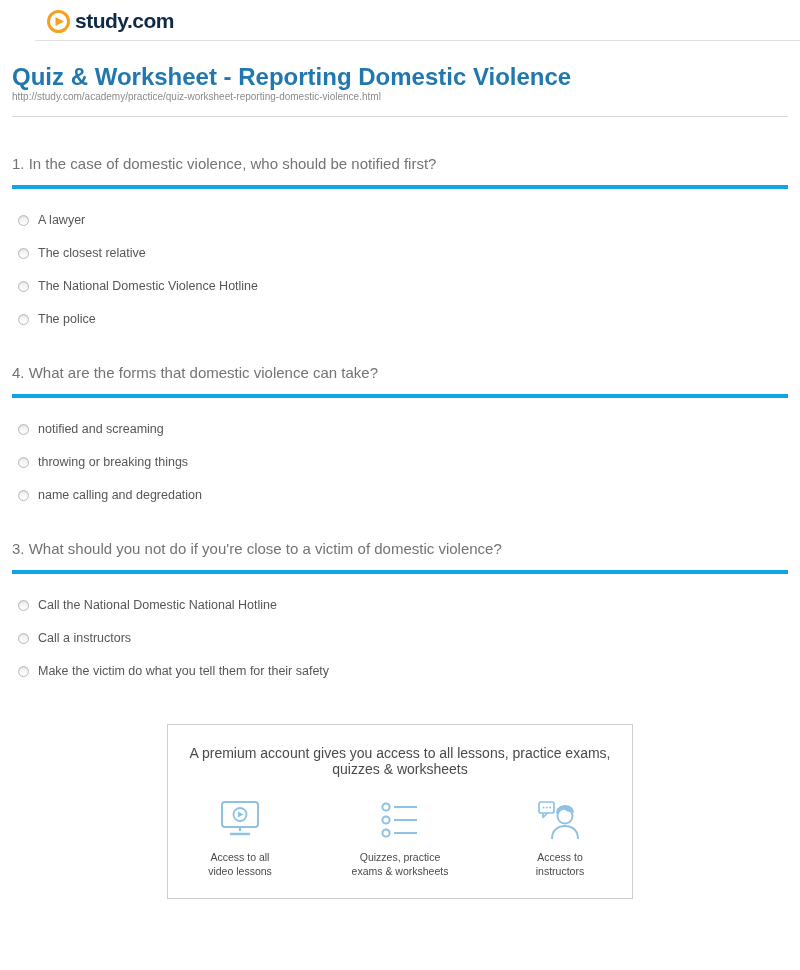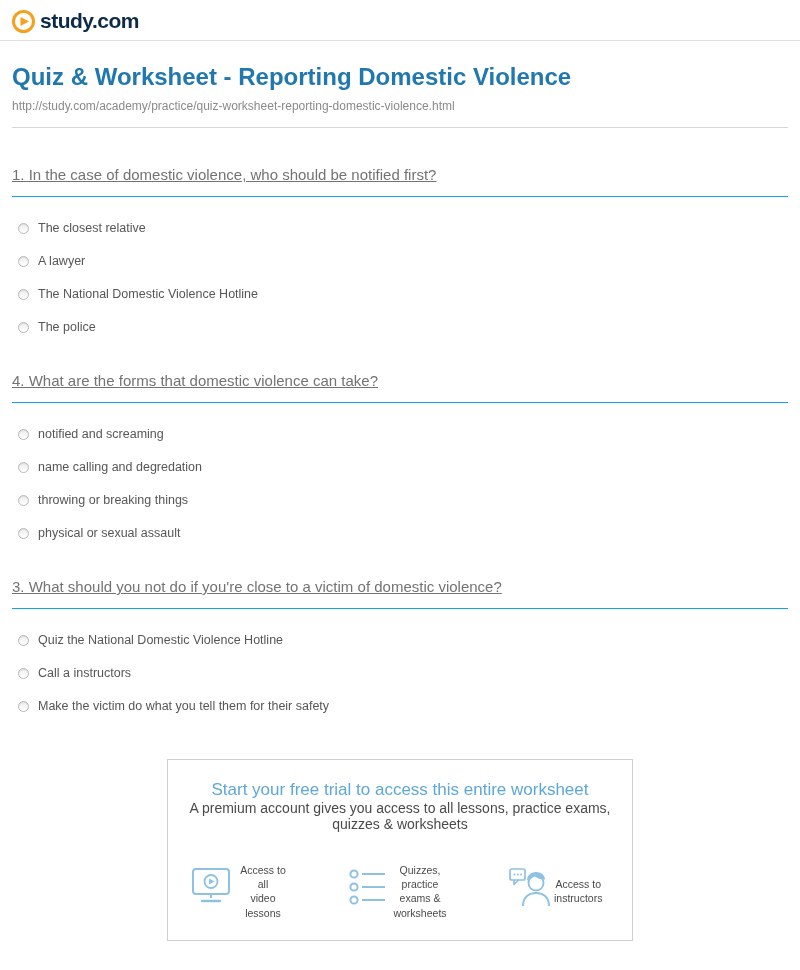--- a/index.html
+++ b/index.html
@@ -11,59 +11,59 @@
     font-family: "Liberation Sans", "DejaVu Sans", sans-serif;
     color: #555;
   }
 
   
   .site-header {
     padding: 9px 12px 7px 12px;
     border-bottom: 1px solid #e0e0e0;
     display: flex;
     align-items: center;
+    margin-left: 35px;
   }
   .logo { display: inline-flex; align-items: center; gap: 5px; cursor: pointer; }
   .logo-text {
     font-size: 21px;
     font-weight: bold;
     color: #0d2a46;
     letter-spacing: -0.5px;
   }
 
   
   .content { padding: 0 12px; }
 
   .page-title {
     margin-top: 22px;
     font-size: 24px;
     font-weight: bold;
     color: #2178ae;
   }
   .page-url {
-    margin-top: 8px;
-    font-size: 12px;
+    margin-top: 0;
+    font-size: 10px;
     color: #8a8a8a;
   }
   .top-divider {
     border: none;
     border-top: 1px solid #d8d8d8;
     margin-top: 14px;
   }
 
   .question {
     margin-top: 38px;
   }
   .q-title {
     font-size: 15px;
     font-weight: normal;
     color: #737373;
     padding-bottom: 13px;
-    border-bottom: 1px solid #0ea5e9;
-    text-decoration: underline;
+    border-bottom: 4px solid #0ea5e9;
   }
   .options { margin-top: 24px; padding-left: 6px; }
   .option {
     display: flex;
     align-items: center;
     margin-bottom: 19px;
     cursor: pointer;
   }
   .radio {
     width: 11px;
@@ -100,22 +100,21 @@
     color: #4a4a4a;
   }
   .features {
     display: flex;
     justify-content: space-between;
     margin: 22px 2px 6px 2px;
   }
   .feature {
     width: 104px;
     display: flex;
-    flex-direction: row;
-    align-items: center;
+    flex-direction: column;
   }
   .feature-icon { height: 42px; display: flex; align-items: center; justify-content: center; }
   .feature-label {
     margin-top: 9px;
     font-size: 10.5px;
     color: #4a4a4a;
     text-align: center;
     white-space: pre-line;
     line-height: 1.35;
   }
@@ -139,25 +138,25 @@
 
   <h1 class="page-title">Quiz &amp; Worksheet - Reporting Domestic Violence</h1>
   <div class="page-url">http://study.com/academy/practice/quiz-worksheet-reporting-domestic-violence.html</div>
   <hr class="top-divider">
 
   <section class="question">
     <h2 class="q-title">1. In the case of domestic violence, who should be notified first?</h2>
     <div class="options">
       <div class="option">
         <span class="radio"></span>
+        <span class="option-label">A lawyer</span>
+      </div>
+      <div class="option">
+        <span class="radio"></span>
         <span class="option-label">The closest relative</span>
-      </div>
-      <div class="option">
-        <span class="radio"></span>
-        <span class="option-label">A lawyer</span>
       </div>
       <div class="option">
         <span class="radio"></span>
         <span class="option-label">The National Domestic Violence Hotline</span>
       </div>
       <div class="option">
         <span class="radio"></span>
         <span class="option-label">The police</span>
       </div>
     </div>
@@ -165,54 +164,49 @@
 
   <section class="question">
     <h2 class="q-title">4. What are the forms that domestic violence can take?</h2>
     <div class="options">
       <div class="option">
         <span class="radio"></span>
         <span class="option-label">notified and screaming</span>
       </div>
       <div class="option">
         <span class="radio"></span>
+        <span class="option-label">throwing or breaking things</span>
+      </div>
+      <div class="option">
+        <span class="radio"></span>
         <span class="option-label">name calling and degredation</span>
-      </div>
-      <div class="option">
-        <span class="radio"></span>
-        <span class="option-label">throwing or breaking things</span>
-      </div>
-      <div class="option">
-        <span class="radio"></span>
-        <span class="option-label">physical or sexual assault</span>
       </div>
     </div>
   </section>
 
   <section class="question">
     <h2 class="q-title">3. What should you not do if you're close to a victim of domestic violence?</h2>
     <div class="options">
       <div class="option">
         <span class="radio"></span>
-        <span class="option-label">Quiz the National Domestic Violence Hotline</span>
+        <span class="option-label">Call the National Domestic National Hotline</span>
       </div>
       <div class="option">
         <span class="radio"></span>
         <span class="option-label">Call a instructors</span>
       </div>
       <div class="option">
         <span class="radio"></span>
         <span class="option-label">Make the victim do what you tell them for their safety</span>
       </div>
     </div>
   </section>
 
   <div class="trial-card">
     <div class="trial-inner">
-      <h3 class="trial-heading">Start your free trial to access this entire worksheet</h3>
       <div class="trial-sub">A premium account gives you access to all lessons, practice exams, quizzes &amp; worksheets</div>
 
       <div class="features">
 
         <div class="feature">
           <span class="feature-icon">
             <svg width="46" height="40" viewBox="0 0 46 40">
               <rect x="5" y="2" width="36" height="25" rx="3" fill="none" stroke="#8fc1e3" stroke-width="2"></rect>
               <circle cx="23" cy="14.5" r="6.5" fill="none" stroke="#8fc1e3" stroke-width="1.8"></circle>
               <path d="M21 11.5 L26.5 14.5 L21 17.5 Z" fill="#8fc1e3"></path>

